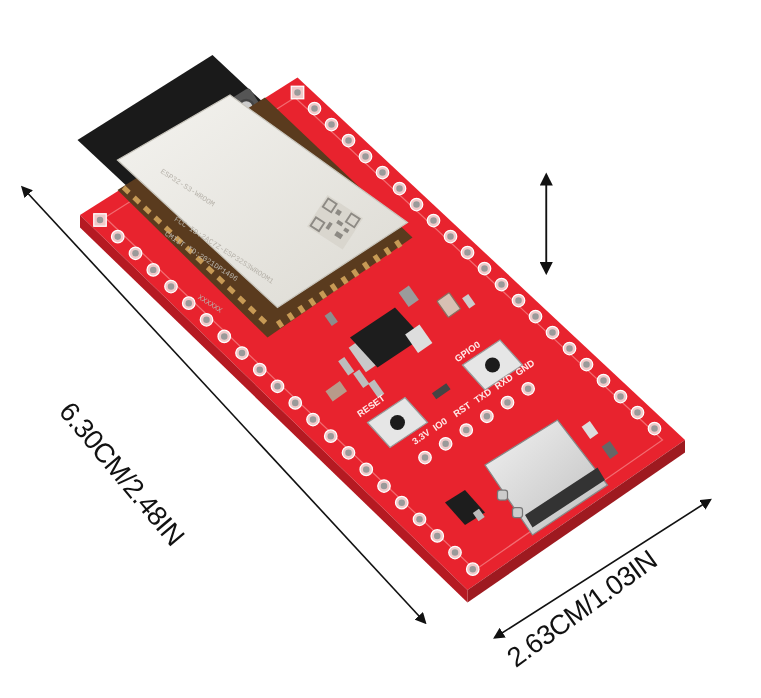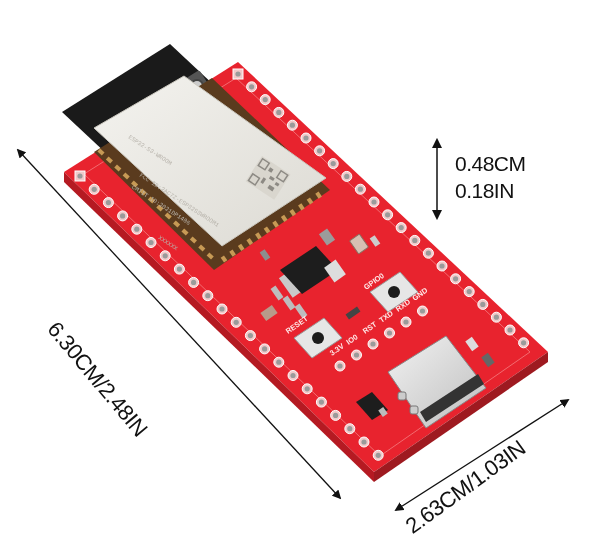--- a/index.html
+++ b/index.html
@@ -273,17 +273,13 @@
     <g>
       <line x1="396" y1="510" x2="568" y2="400" stroke="#111" stroke-width="1.3" marker-start="url(#arrowHead)" marker-end="url(#arrowHead)"></line>
     </g>
     <g>
       <line x1="437" y1="140" x2="437" y2="218" stroke="#111" stroke-width="1.5" marker-start="url(#arrowHead)" marker-end="url(#arrowHead)"></line>
     </g>
   </svg>
 
   <div class="dim-label" id="dim-length">6.30CM/2.48IN</div>
   <div class="dim-label" id="dim-width">2.63CM/1.03IN</div>
-  <div class="dim-label" id="dim-thick">
-    <div>0.48CM</div>
-    <div>0.18IN</div>
-  </div>
 </div>
 
 </body></html>

